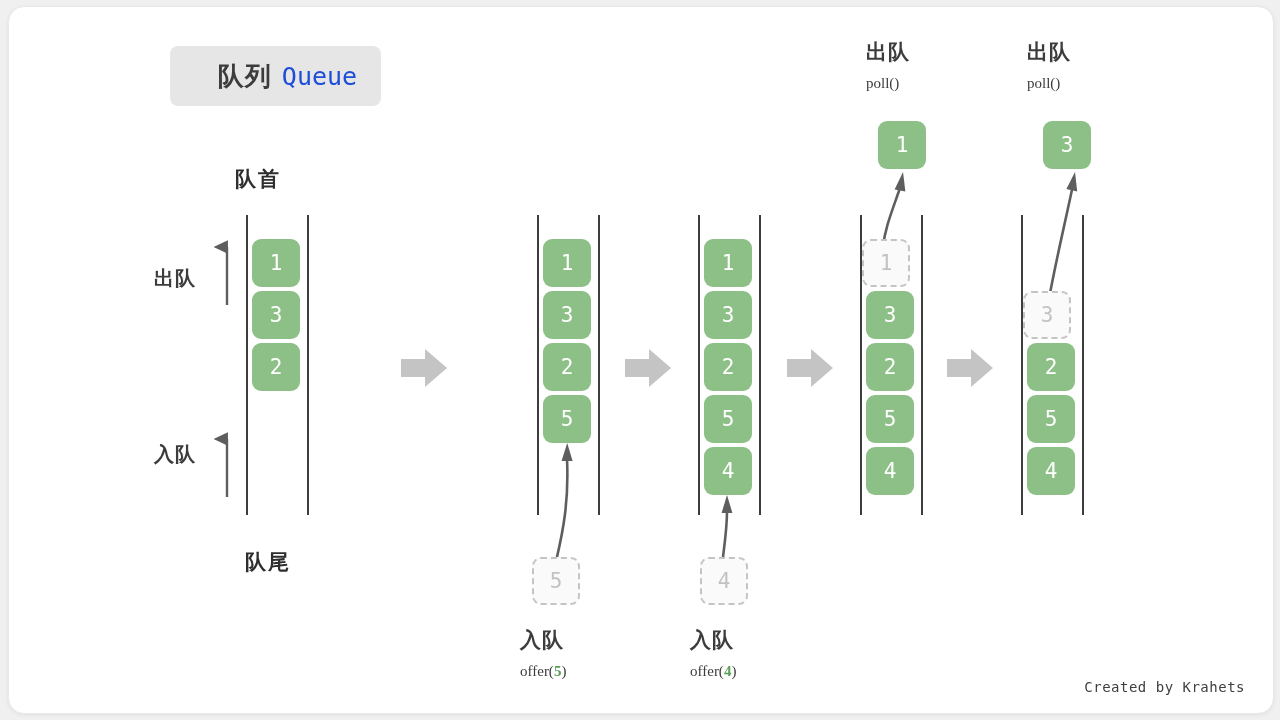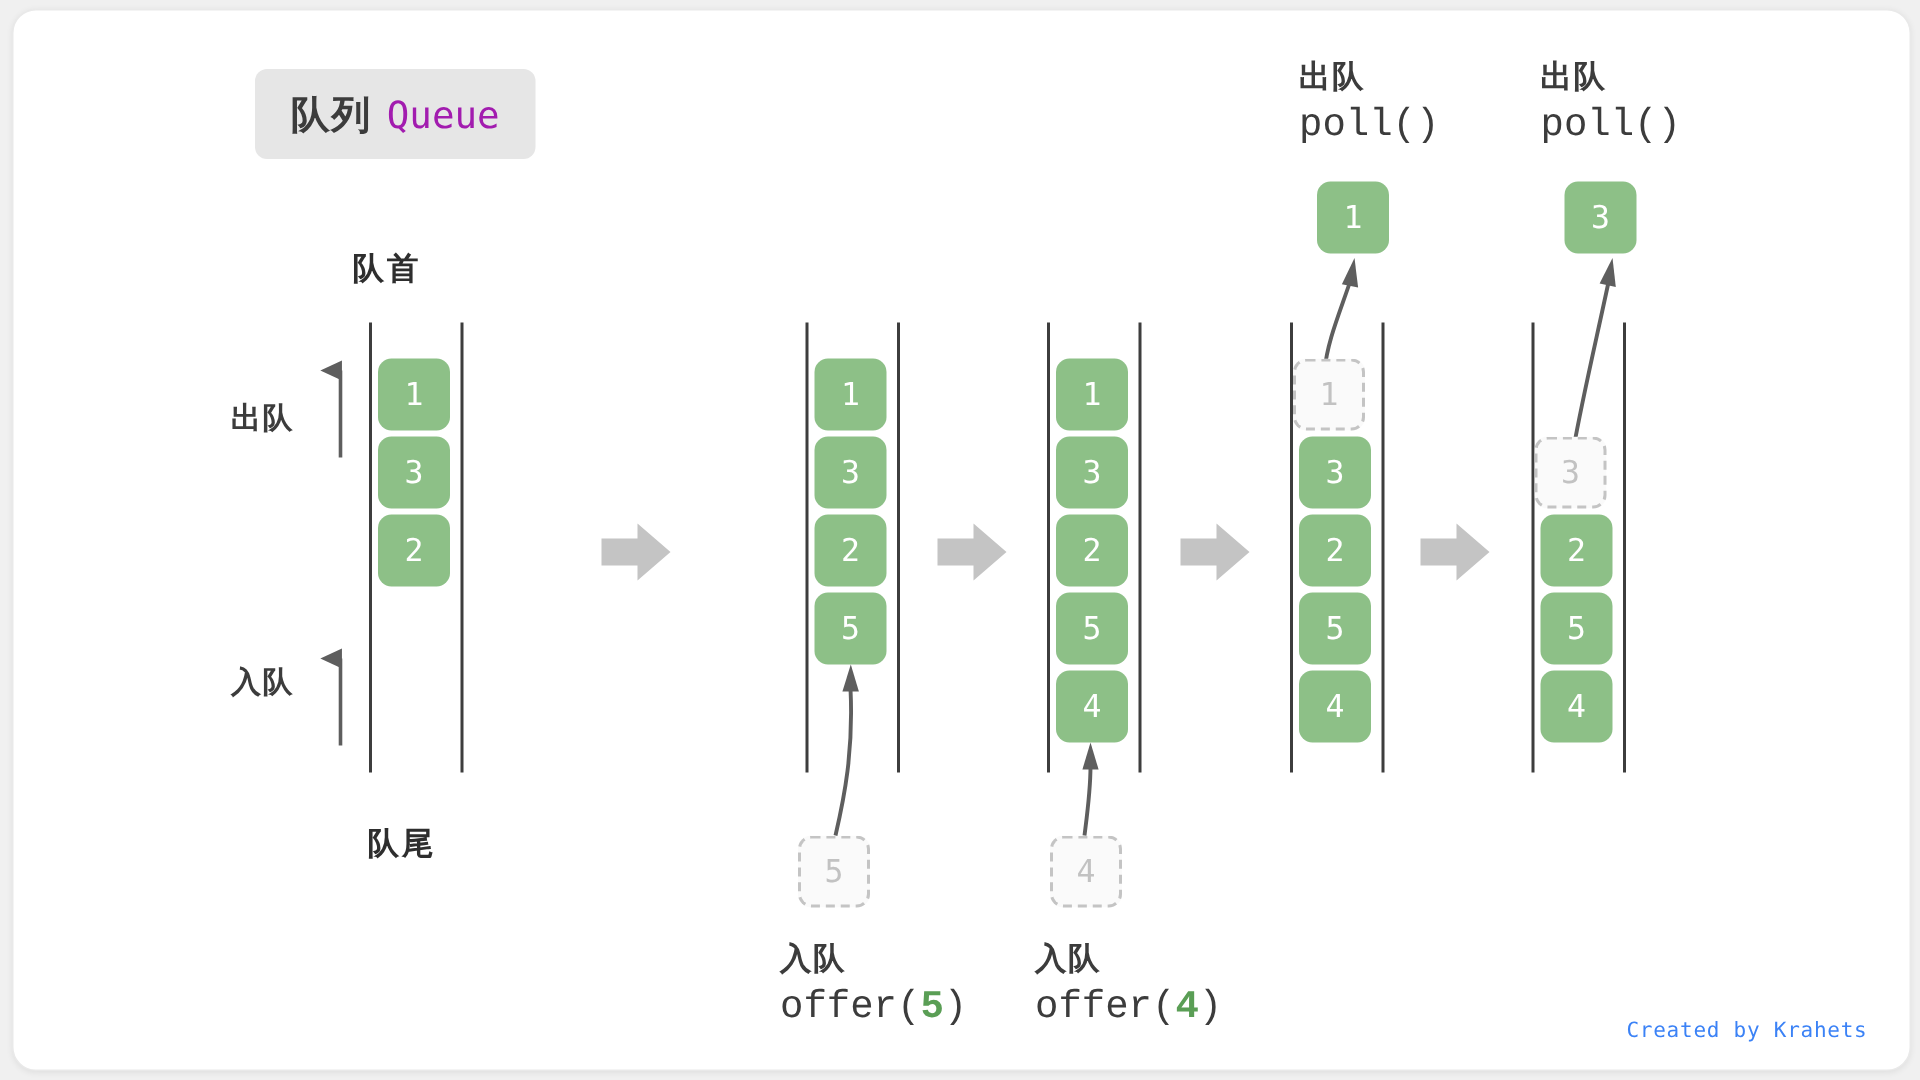--- a/index.html
+++ b/index.html
@@ -32,30 +32,31 @@
     left: 161px;
     top: 39px;
     width: 187px;
     height: 60px;
     background: #e6e6e6;
     border-radius: 8px;
     display: flex;
     align-items: center;
     justify-content: center;
     gap: 10px;
+    padding-left: 24px;
   }
   #title-badge .cn {
     font-size: 26px;
     font-weight: bold;
     color: #3c3c3c;
     letter-spacing: 1px;
   }
   #title-badge .en {
     font-size: 25px;
-    color: #a21caf;
+    color: #1d4ed8;
     font-family: "DejaVu Sans Mono", "Liberation Mono", monospace;
     text-align: right;
   }
 
   
   .cn-label {
     font-size: 20px;
     font-weight: bold;
     color: #3c3c3c;
     letter-spacing: 1px;
@@ -76,23 +77,23 @@
   }
   .op-caption .op-cn {
     font-size: 21px;
     font-weight: bold;
     color: #3c3c3c;
     letter-spacing: 1px;
     line-height: 30px;
     display: block;
   }
   .op-caption .op-code {
-    font-size: 26px;
-    color: #3c3c3c;
-    font-family: Liberation Mono, monospace;
+    font-size: 15px;
+    color: #3c3c3c;
+    font-family: Liberation Serif, serif;
     line-height: 32px;
     display: block;
   }
   .op-caption .op-code .arg { color: #5a9e55; font-weight: bold; }
 
   
   .box {
     width: 48px;
     height: 48px;
     border-radius: 9px;
@@ -111,21 +112,21 @@
     background: #fafafa;
     color: #c2c2c2;
     border: 2px dashed #c4c4c4;
   }
 
   
   #watermark {
     right: 28px;
     bottom: 18px;
     font-size: 14px;
-    color: #3b82f6;
+    color: #404040;
     font-family: "DejaVu Sans Mono", "Liberation Mono", monospace;
     letter-spacing: 0.5px;
   }
 
   svg { overflow: visible; }
 </style>
 </head>
 <body>
 
 <div id="card">

